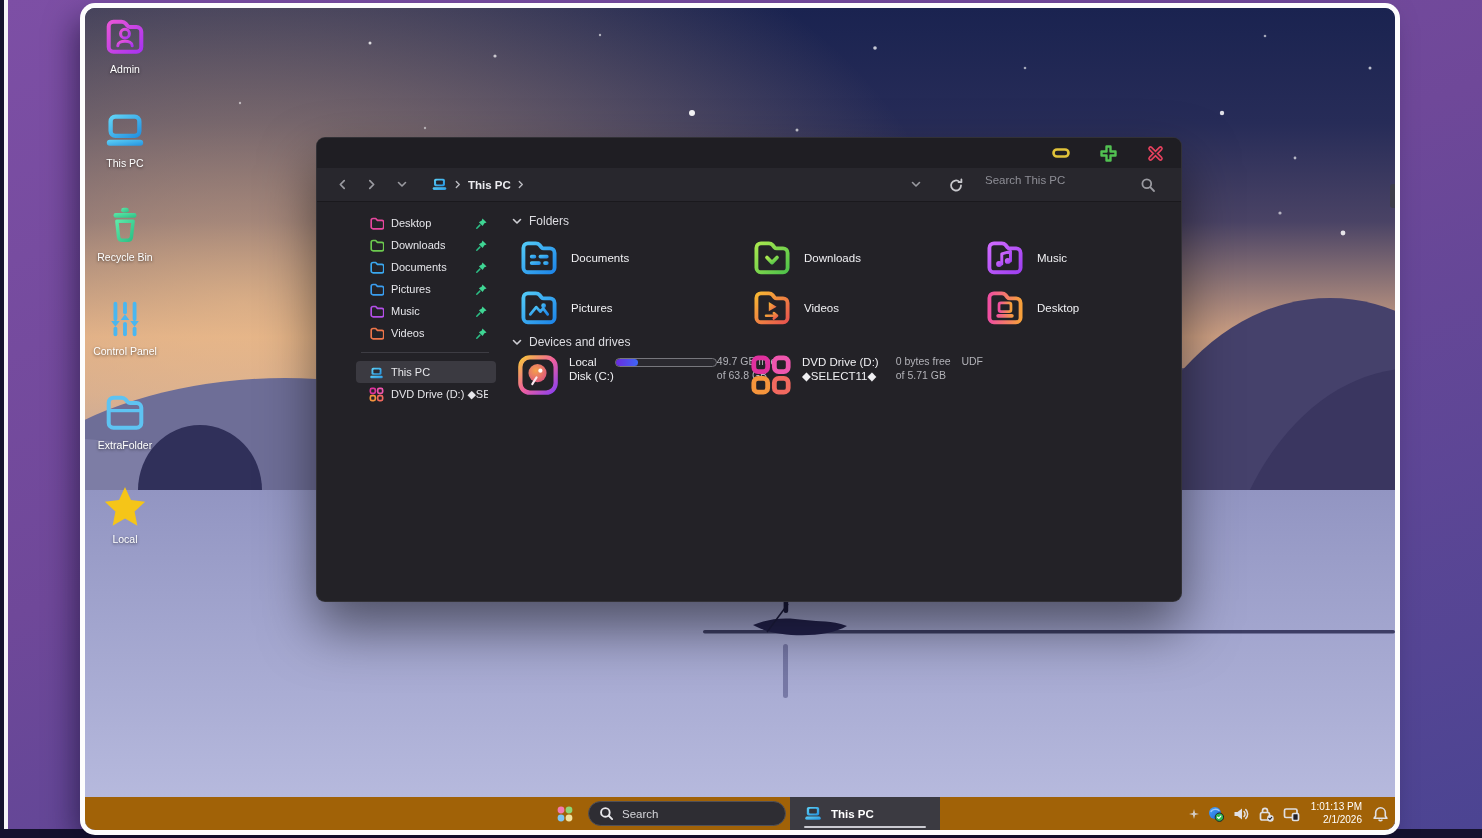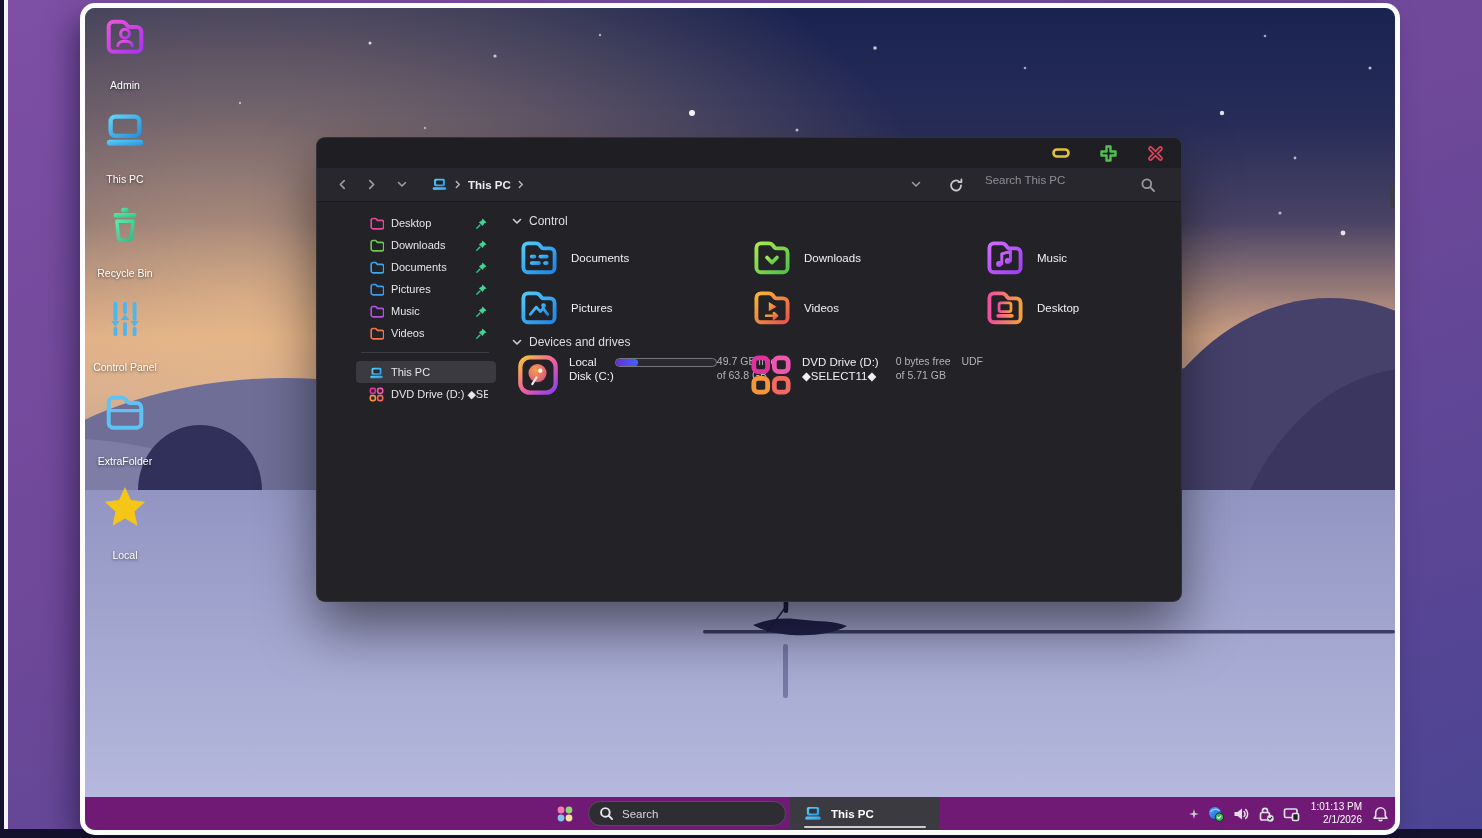--- a/index.html
+++ b/index.html
@@ -19,21 +19,21 @@
     position:absolute;left:85px;top:8px;width:1310px;height:822px;
     border-radius:10px;overflow:hidden;background:#3a3a60;
     box-shadow:0 0 0 5px #fdfdfd, -10px 12px 30px rgba(15,10,40,.55);
   }
   .wallpaper{position:absolute;inset:0;width:100%;height:100%;}
 
   .edge-mark{position:absolute;right:0;top:176px;width:5px;height:24px;background:#3e3e4a;border-radius:3px 0 0 3px;}
 
   
   .desk-icons{position:absolute;left:2px;top:6px;width:76px;display:flex;flex-direction:column;}
-  .dicon{height:94px;display:flex;flex-direction:column;align-items:center;cursor:default;gap:16px;}
+  .dicon{height:94px;display:flex;flex-direction:column;align-items:center;cursor:default;}
   .dicon-img{width:46px;height:46px;display:block;}
   .dicon-img svg{width:46px;height:46px;display:block;}
   .dicon-label{margin-top:3px;font-size:10.5px;color:#fff;text-align:center;line-height:1.2;
     text-shadow:0 1px 3px rgba(0,0,0,.6);}
 
   
   .window{
     position:absolute;left:231px;top:129px;width:866px;height:465px;
     background:#232227;border-radius:9px;overflow:hidden;
     border:1px solid rgba(255,255,255,.07);
@@ -73,21 +73,21 @@
   .drive{display:flex;align-items:flex-start;gap:10px;cursor:pointer;}
   .drive-icon svg{width:42px;height:42px;display:block;}
   .drive-info{display:flex;flex-direction:row;padding-top:1px;}
   .drive-name{font-size:11.5px;color:#f0f0f3;line-height:1.25;}
   .drive-sub{font-size:10.5px;color:#b2b2b8;line-height:1.3;}
   .disk-bar{width:168px;height:9px;border:1px solid #77777d;border-radius:5px;margin:3px 0 2px;
     overflow:hidden;background:#2a292f;}
   .disk-fill{height:100%;border-radius:4px;background:linear-gradient(90deg,#6a2be0,#3e66f5);}
 
   
-  .taskbar{position:absolute;left:0;right:0;bottom:0;height:33px;background:#701a75;margin-top:20px;}
+  .taskbar{position:absolute;left:0;right:0;bottom:0;height:33px;background:#a16207;margin-top:20px;}
   .start-btn{position:absolute;left:471px;top:8px;width:18px;height:18px;cursor:pointer;}
   .tb-search{position:absolute;left:503px;top:4px;width:198px;height:25px;border-radius:13px;
     background:#2e2d33;border:1px solid #515057;display:flex;align-items:center;padding:0 10px;gap:8px;}
   .tb-search input{background:transparent;border:none;outline:none;width:130px;
     font-family:inherit;font-size:11.5px;color:#e2e2e6;}
   .tb-search input::placeholder{color:#d5d5da;}
   .tb-app{position:absolute;left:705px;top:0;height:33px;width:150px;background:#3b3a41;
     display:flex;align-items:center;gap:8px;padding:0 13px;cursor:pointer;}
   .tb-app-label{font-size:11.5px;font-weight:bold;color:#fff;}
   .tb-app-underline{position:absolute;left:14px;right:14px;bottom:2px;height:2.5px;background:#cbcbd2;border-radius:2px;}
@@ -466,21 +466,21 @@
             </svg>
           <span class="lbl">DVD Drive (D:) ◆SELE</span>
         </div>
       </div>
 
       <div class="main">
         <div class="sect-head">
           <svg width="10" height="7">
               <use href="#chevDown" stroke="#cfcfd4"></use>
             </svg>
-          <span>Control</span>
+          <span>Folders</span>
         </div>
         <div class="grid">
           <div class="tile">
             <span class="tile-icon">
               <svg viewBox="0 0 48 48">
                   <use href="#folderShape" stroke="url(#gBlue)"></use>
                 <g fill="url(#gBlue)">
                     <rect x="14" y="20.5" width="7" height="4" rx="2"></rect>
                     <rect x="23.5" y="20.5" width="11" height="4" rx="2"></rect>
                     <rect x="14" y="27.5" width="12" height="4" rx="2"></rect>

